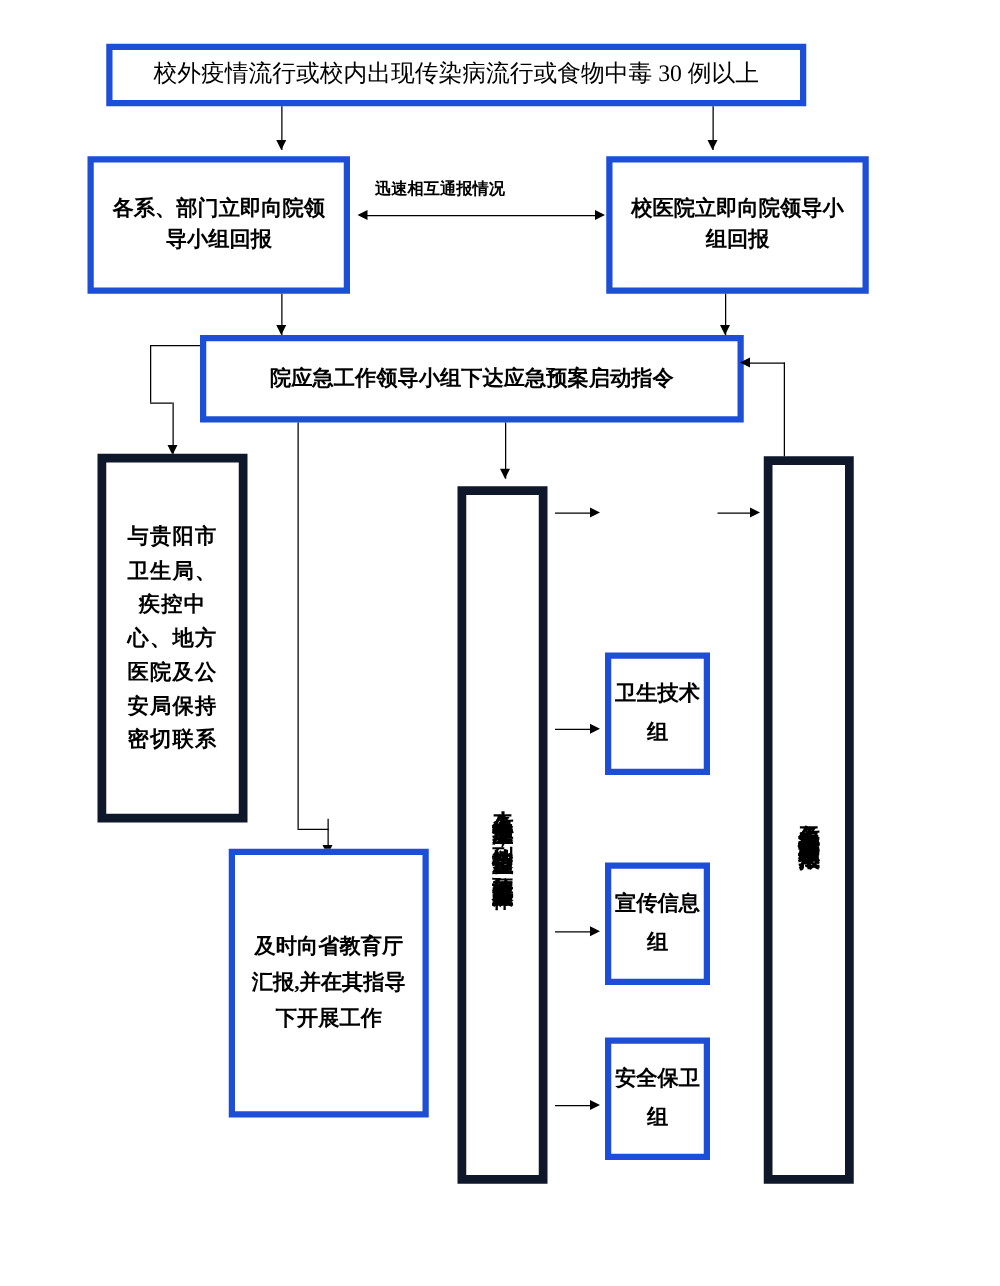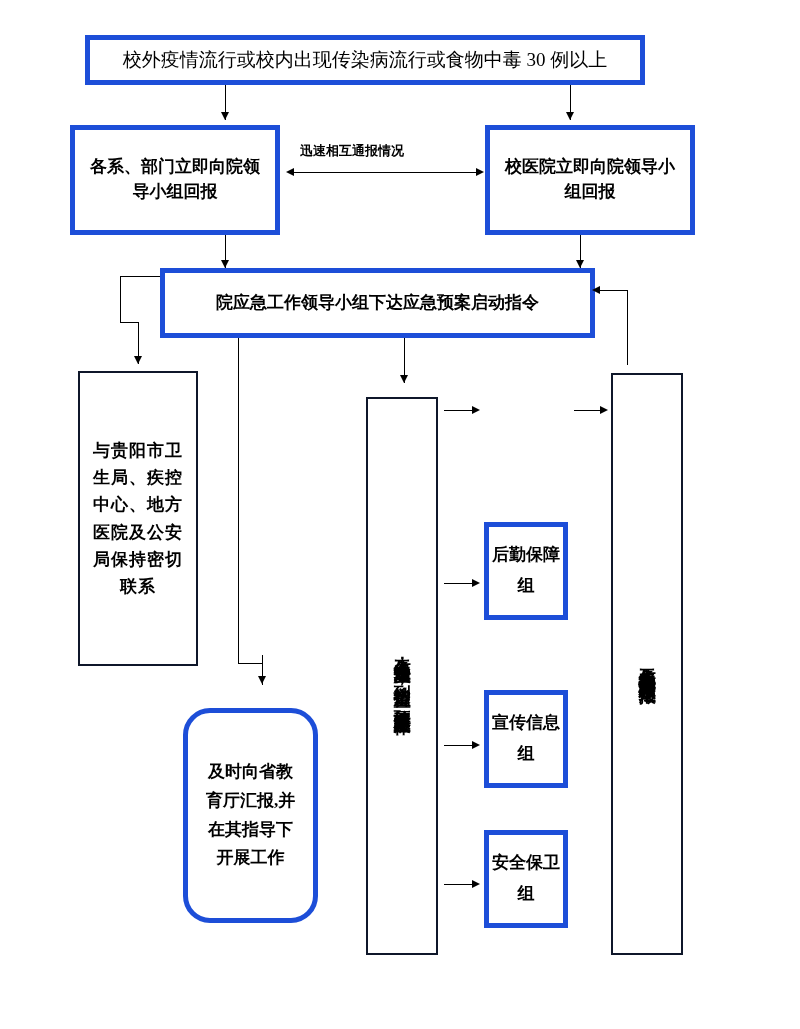--- a/index.html
+++ b/index.html
@@ -34,29 +34,28 @@
     font-weight: normal;
   }
   .vtext {
     writing-mode: vertical-rl;
     text-orientation: upright;
     line-height: 1.5;
     letter-spacing: 1px;
   }
   .vbox {
     position: absolute;
-    border: 2px solid #0f172a;
+    border: 7px solid #0f172a;
     background: #ffffff;
     box-sizing: border-box;
     display: flex;
     align-items: center;
     justify-content: center;
     text-align: center;
     font-weight: bold;
-    margin-top: 8px;
   }
   .label {
     position: absolute;
     font-weight: bold;
     white-space: nowrap;
   }
   .line-v {
     position: absolute;
     width: 0;
     border-left: 1px solid #000000;
@@ -139,33 +138,33 @@
 
   <div class="vbox" style="left:78px; top:363px; width:120px; height:295px;">
     <span class="vtext" style="font-size:17px; writing-mode:horizontal-tb; line-height:1.6; padding:0 12px;">与贵阳市卫生局、疾控中心、地方医院及公安局保持密切联系</span>
   </div>
 
   <div class="line-v" style="left:238px; top:338px; height:325px;"></div>
   <div class="line-h" style="left:238px; top:663px; width:25px;"></div>
   <div class="line-v" style="left:262px; top:655px; height:30px;"></div>
   <div class="arrow-down" style="left:258px; top:676px;"></div>
 
-  <div class="box" style="left:183px; top:708px; width:135px; height:215px; font-size:17px; padding:0 12px;border-radius:27px;">
+  <div class="box" style="left:183px; top:679px; width:160px; height:215px; font-size:17px; padding:0 12px;">
     <span style="line-height:1.7;">及时向省教育厅汇报,并在其指导下开展工作</span>
   </div>
 
   <div class="line-v" style="left:404px; top:338px; height:45px;"></div>
   <div class="arrow-down" style="left:400px; top:375px;"></div>
 
   <div class="vbox" style="left:366px; top:389px; width:72px; height:558px;">
     <span class="vtext" style="font-size:17px;">各工作小组迅速反应，到达指定位置，按预案要求立即开展工作</span>
   </div>
 
   <div class="box" style="left:484px; top:522px; width:84px; height:98px; font-size:17px;">
-    <span style="line-height:1.8;">后勤保障组</span>
+    <span style="line-height:1.8;">卫生技术组</span>
   </div>
   <div class="box" style="left:484px; top:690px; width:84px; height:98px; font-size:17px;">
     <span style="line-height:1.8;">宣传信息组</span>
   </div>
   <div class="box" style="left:484px; top:830px; width:84px; height:98px; font-size:17px;">
     <span style="line-height:1.8;">安全保卫组</span>
   </div>
 
   <div class="line-h" style="left:444px; top:410px; width:30px;"></div>
   <div class="arrow-right" style="left:472px; top:406px;"></div>

